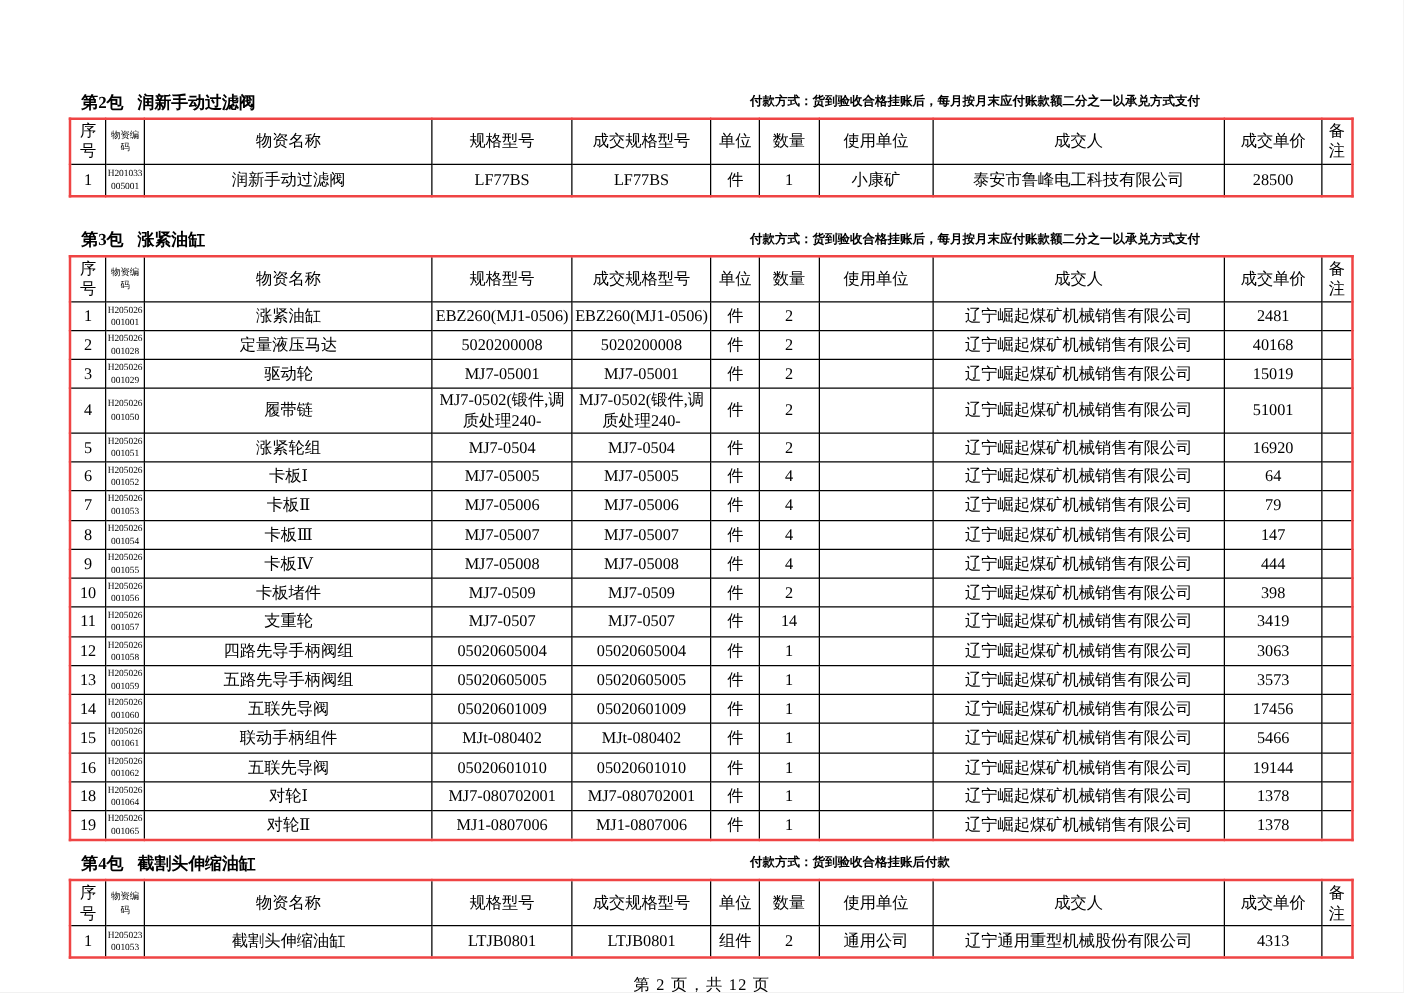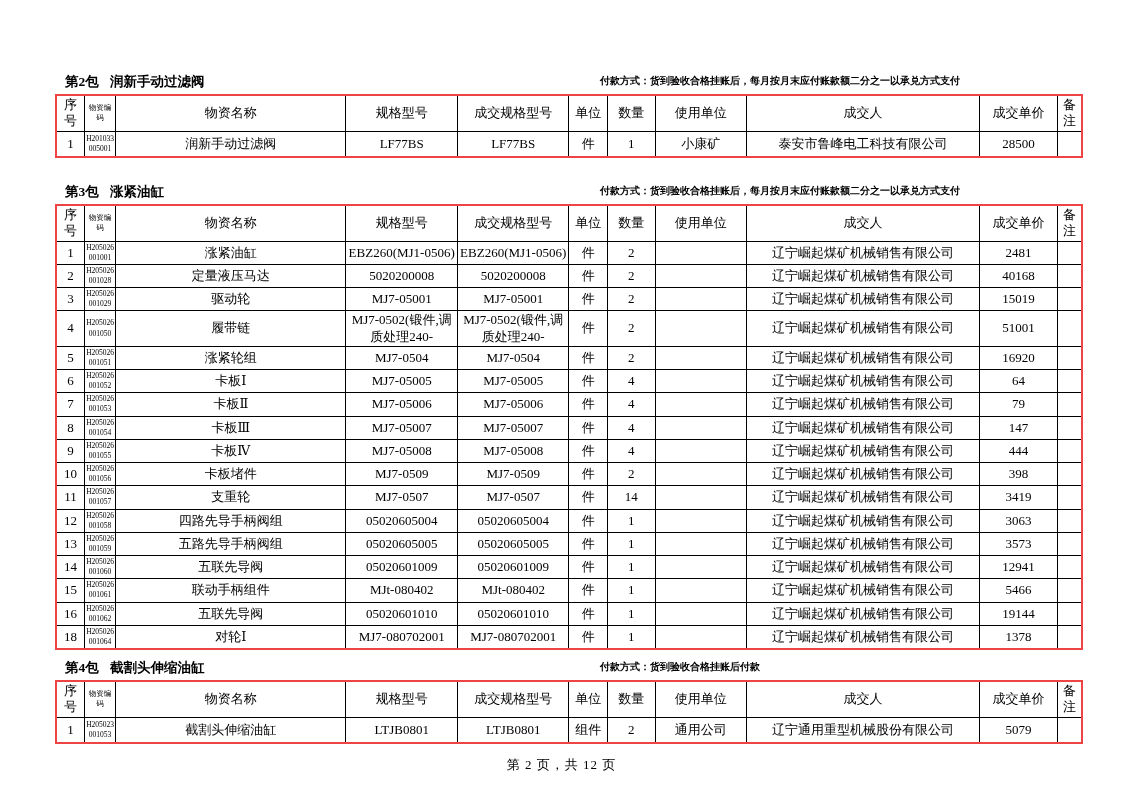--- a/index.html
+++ b/index.html
@@ -302,21 +302,21 @@
     <td class="c-no">14</td>
     <td class="c-code">H205026
 001060</td>
     <td class="c-item">五联先导阀</td>
     <td class="c-spec">05020601009</td>
     <td class="c-dealspec">05020601009</td>
     <td class="c-unit">件</td>
     <td class="c-qty">1</td>
     <td class="c-user"></td>
     <td class="c-winner">辽宁崛起煤矿机械销售有限公司</td>
-    <td class="c-price">12941</td>
+    <td class="c-price">17456</td>
     <td class="c-note"></td>
   </tr>
           <tr>
     <td class="c-no">15</td>
     <td class="c-code">H205026
 001061</td>
     <td class="c-item">联动手柄组件</td>
     <td class="c-spec">MJt-080402</td>
     <td class="c-dealspec">MJt-080402</td>
     <td class="c-unit">件</td>
@@ -340,20 +340,34 @@
     <td class="c-price">19144</td>
     <td class="c-note"></td>
   </tr>
           <tr>
     <td class="c-no">18</td>
     <td class="c-code">H205026
 001064</td>
     <td class="c-item">对轮Ⅰ</td>
     <td class="c-spec">MJ7-080702001</td>
     <td class="c-dealspec">MJ7-080702001</td>
+    <td class="c-unit">件</td>
+    <td class="c-qty">1</td>
+    <td class="c-user"></td>
+    <td class="c-winner">辽宁崛起煤矿机械销售有限公司</td>
+    <td class="c-price">1378</td>
+    <td class="c-note"></td>
+  </tr>
+          <tr>
+    <td class="c-no">19</td>
+    <td class="c-code">H205026
+001065</td>
+    <td class="c-item">对轮Ⅱ</td>
+    <td class="c-spec">MJ1-0807006</td>
+    <td class="c-dealspec">MJ1-0807006</td>
     <td class="c-unit">件</td>
     <td class="c-qty">1</td>
     <td class="c-user"></td>
     <td class="c-winner">辽宁崛起煤矿机械销售有限公司</td>
     <td class="c-price">1378</td>
     <td class="c-note"></td>
   </tr>
         </tbody>
     </table>
   </div>
@@ -387,21 +401,21 @@
     <td class="c-no">1</td>
     <td class="c-code">H205023
 001053</td>
     <td class="c-item">截割头伸缩油缸</td>
     <td class="c-spec">LTJB0801</td>
     <td class="c-dealspec">LTJB0801</td>
     <td class="c-unit">组件</td>
     <td class="c-qty">2</td>
     <td class="c-user">通用公司</td>
     <td class="c-winner">辽宁通用重型机械股份有限公司</td>
-    <td class="c-price">5079</td>
+    <td class="c-price">4313</td>
     <td class="c-note"></td>
   </tr>
         </tbody>
     </table>
   </div>
 
   <div class="page-footer">第 2 页，共 12 页</div>
 
 </div>
 

